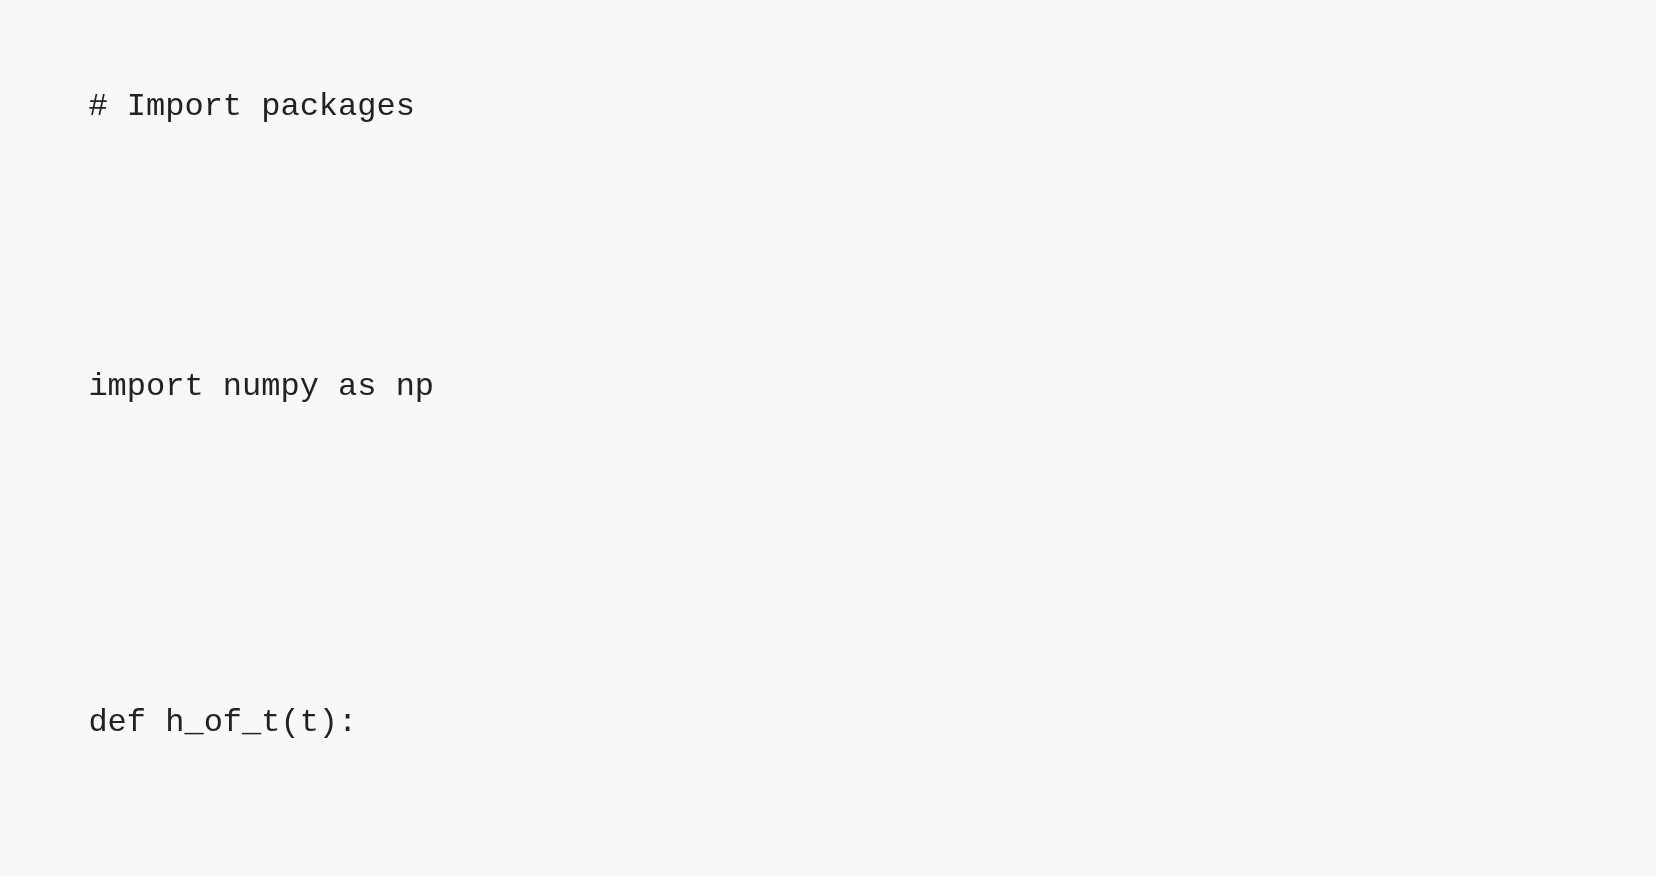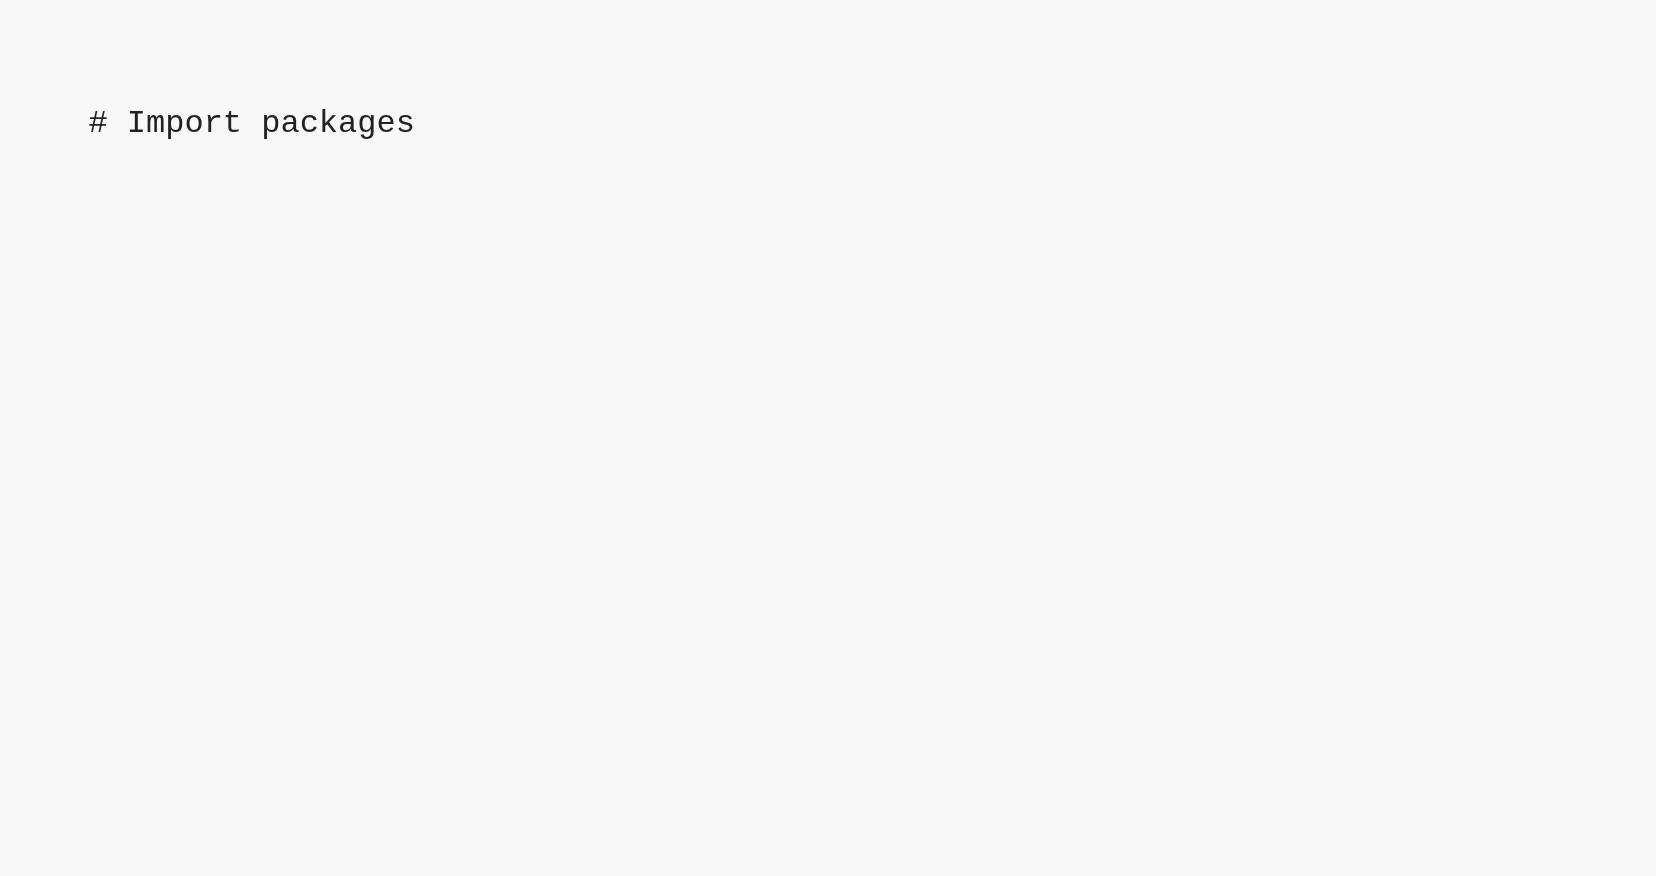--- a/index.html
+++ b/index.html
@@ -15,38 +15,40 @@
       display: flex;
       align-items: flex-start;
       justify-content: flex-start;
       overflow: hidden;
     }
 
     .code-container {
       background-color: #f8f8f8;
       width: 1656px;
       height: 876px;
-      padding: 40px 50px;
+      padding: 23px 50px;
       font-family: 'Courier New', Courier, monospace;
       font-size: 32px;
       line-height: 1.75;
       color: #222;
       white-space: pre;
     }
   </style>
 </head>
 <body>
 
 <div class="code-container">
   <span># Import packages</span>
   <br>
   <br>
+  <span>import numpy as np</span>
   <br>
   <span></span>
   <br>
+  <span>def h_of_t(t):</span>
   <br>
   
   <br>
   <span></span>
   <br>
   
   <br>
   
   <br>
   

